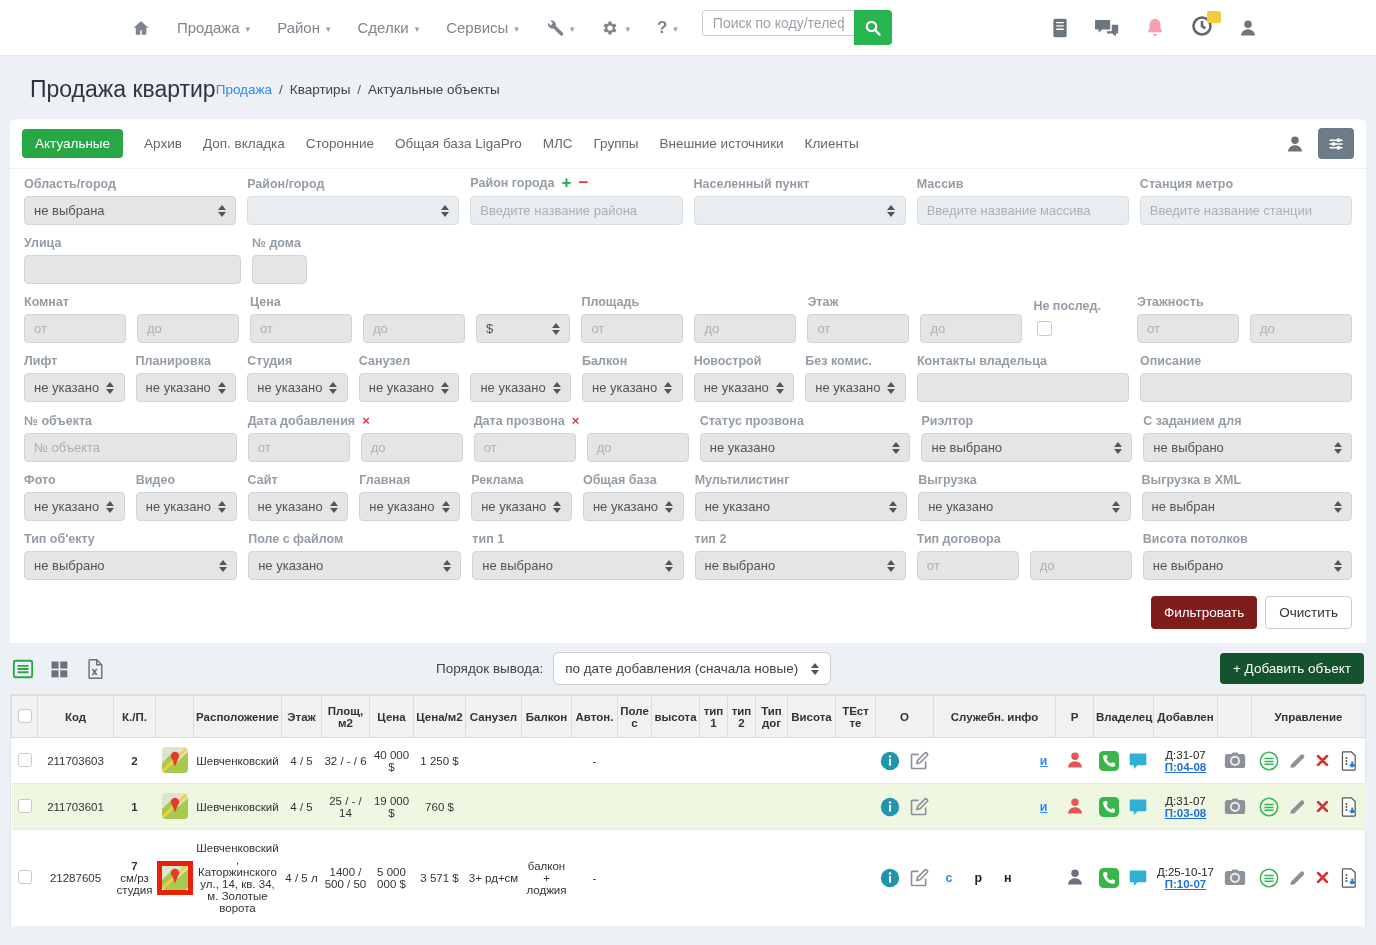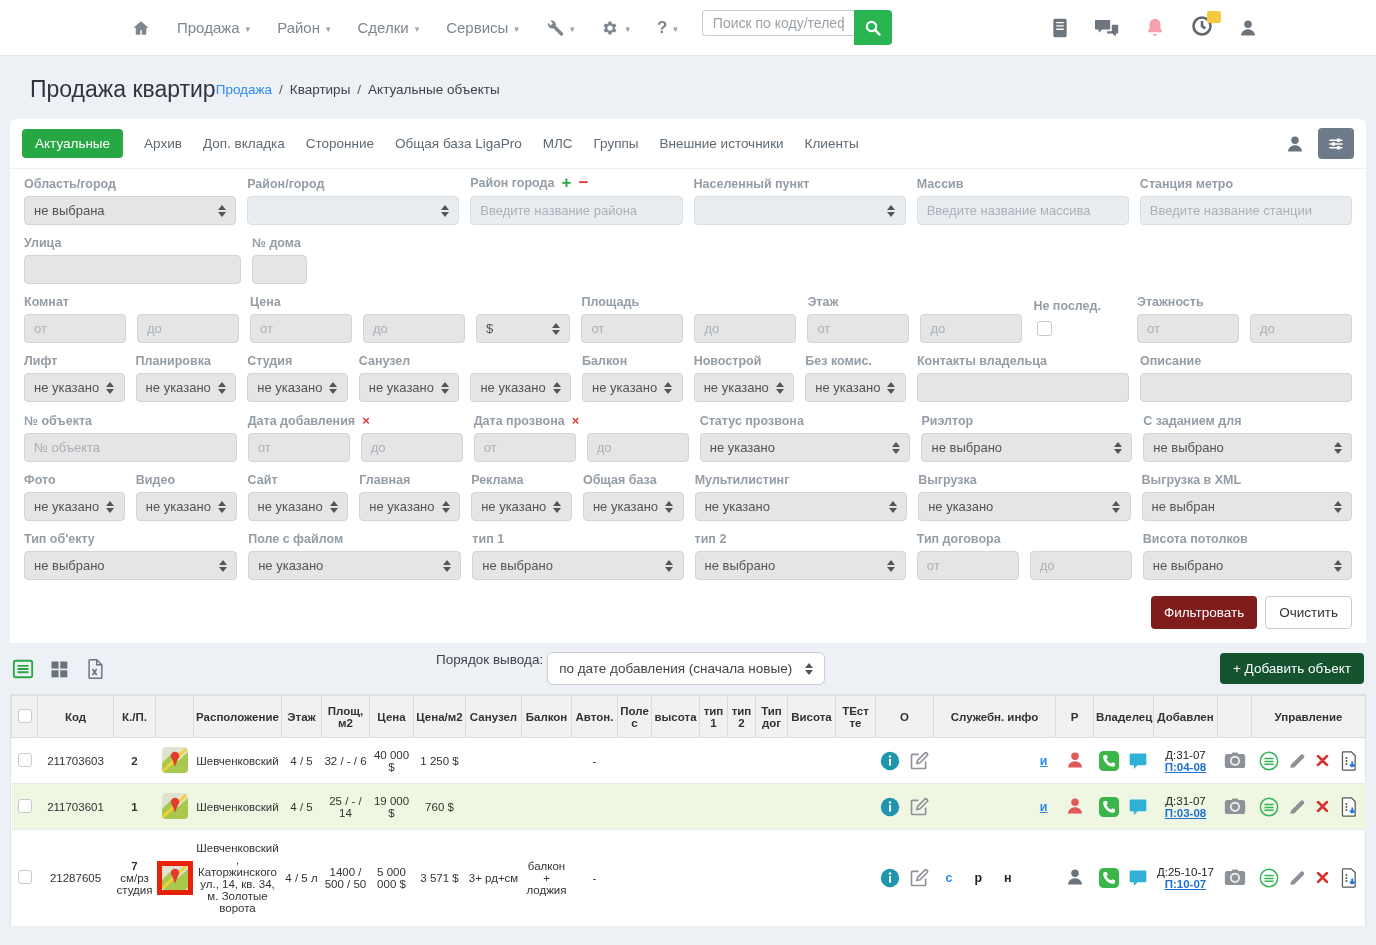--- a/index.html
+++ b/index.html
@@ -52,21 +52,21 @@
 .minus{color:#e03a3a;font-weight:700;font-size:17px;cursor:pointer;line-height:1}
 .xr{color:#e03a3a;font-weight:700;font-size:13px;cursor:pointer}
 .cb{width:15px;height:15px;border:1px solid #c5cbd1;border-radius:3px;background:#fff;margin-bottom:7px;appearance:none;-webkit-appearance:none;cursor:pointer}
 .btnrow{display:flex;justify-content:flex-end;gap:8px;padding:8px 14px 14px}
 .btn-g{background:#7f1d1d;color:#fff;border:none;border-radius:4px;padding:8px 13px;font-size:13.5px;cursor:pointer}
 .btn-w{background:#fff;border:1px solid #ccc;border-radius:4px;color:#333;padding:8px 13px;font-size:13.5px;cursor:pointer}
 
 .toolbar{display:flex;align-items:center;margin:9px 12px}
 .tbicons{display:flex;gap:15px;align-items:center}
 .grn{color:#28a745}.gry{color:#6a737d}
-.ordgrp{display:flex;align-items:flex-start;gap:4px;margin-left:330px;font-size:13.5px;color:#3f464d}
+.ordgrp{display:flex;align-items:center;gap:10px;margin-left:330px;font-size:13.5px;color:#3f464d}
 .ordsel{border:1px solid #ccc;border-radius:6px;background:#fff;padding:0 11px;height:33px;display:flex;align-items:center;gap:12px;font-size:13.5px;color:#444;cursor:pointer}
 .addbtn{margin-left:auto;background:#14532d;color:#fff;border:none;border-radius:4px;padding:8px 13px;font-size:13.5px;cursor:pointer}
 
 .tcard{background:#fff;margin:0 10px;border:1px solid #e2e2e2;border-bottom:none}
 table{border-collapse:collapse;width:1354px;table-layout:fixed;font-size:11.5px}
 th{background:#f1f1f1;border:1px solid #dcdcdc;padding:5px 2px;font-weight:700;color:#333;height:42px}
 td{padding:6px 2px;text-align:center;vertical-align:middle;color:#333;border-top:1px solid #e9e9e9;word-wrap:break-word}
 tr.alt td{background:#eff7e2}
 tr.r0 td,tr.r1 td{height:46px}
 tr.r2 td{height:96px}

